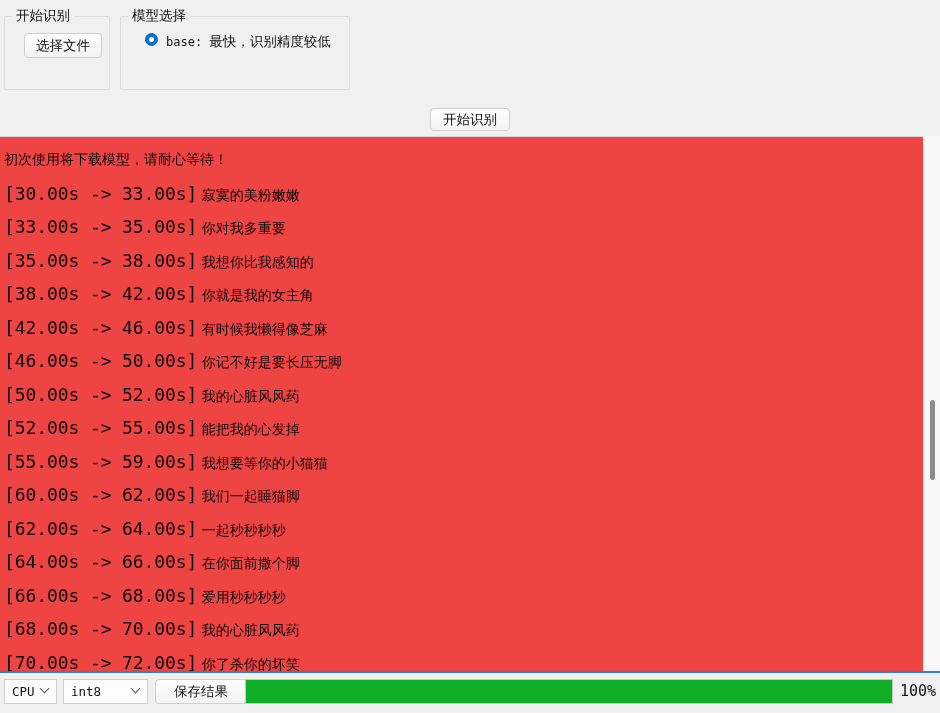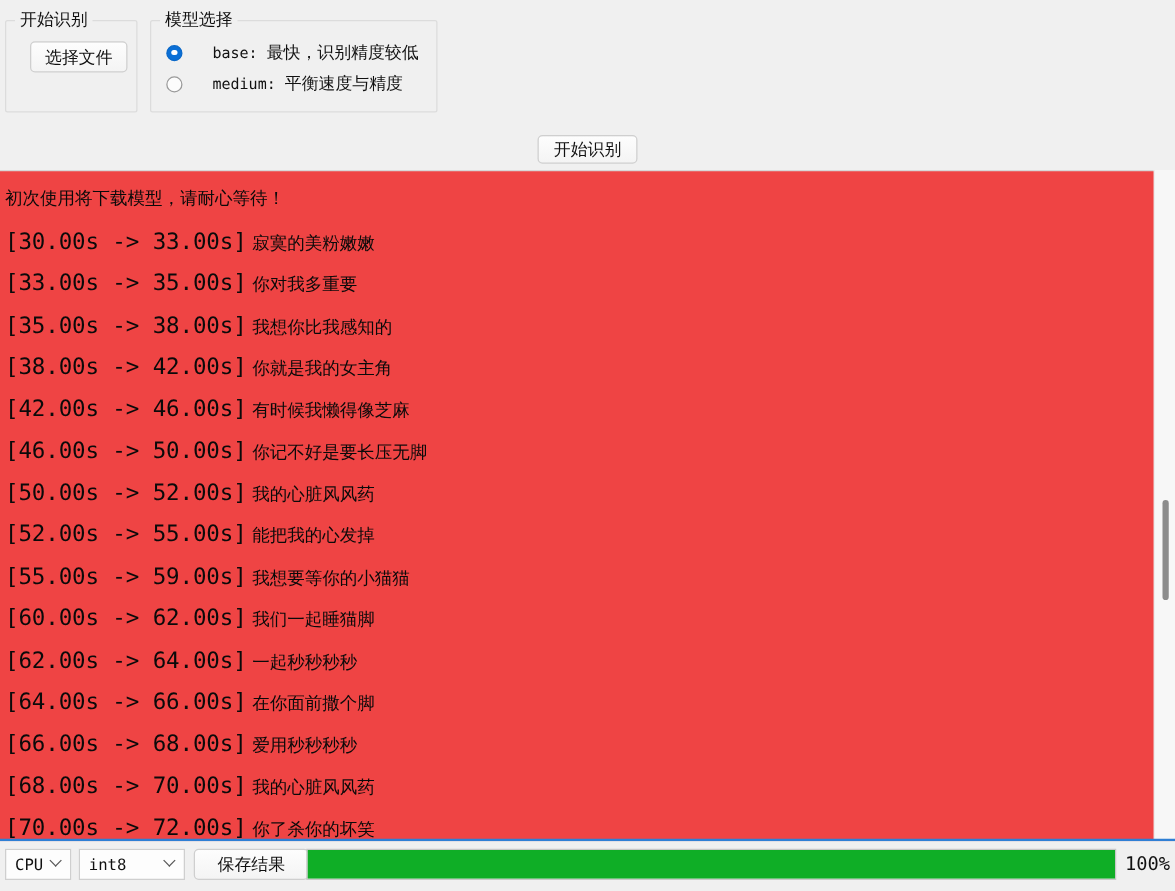--- a/index.html
+++ b/index.html
@@ -69,24 +69,24 @@
 
   #choose-file-btn {
     position: absolute;
     left: 24px; top: 33px;
     width: 78px; height: 25px;
     line-height: 23px;
   }
 
   .radio-row {
     position: absolute;
-    left: 12px;
+    left: 24px;
     display: flex;
-    align-items: center;
-    gap: 24px;
+    align-items: flex-start;
+    gap: 8px;
     white-space: nowrap;
   }
   #radio-base   { top: 16px; }
   #radio-medium { top: 41px; }
 
   .radio-mark {
     width: 13px; height: 13px;
     border-radius: 50%;
     box-sizing: border-box;
     flex: none;
@@ -280,24 +280,20 @@
   <div class="btn" id="choose-file-btn">选择文件</div>
 
   <div class="groupbox" id="gb-model">
     <span class="legend">模型选择</span>
 
     <div class="radio-row" id="radio-base">
       <span class="radio-mark on"></span>
       <span class="radio-label"><span>base:</span>&nbsp;<span class="cjk">最快，识别精度较低</span></span>
     </div>
 
-    <div class="radio-row" id="radio-medium">
-      <span class="radio-mark off"></span>
-      <span class="radio-label"><span>medium:</span>&nbsp;<span class="cjk">平衡速度与精度</span></span>
-    </div>
   </div>
 
   <div class="btn" id="start-btn">开始识别</div>
 </div>
 
 <div id="transcript-area">
   <div id="transcript-inner">
     <div class="line notice">初次使用将下载模型，请耐心等待！</div>
     <div id="line-host">
         <div class="line"><span class="ts">[30.00s -&gt; 33.00s]</span><span class="txt"> 寂寞的美粉嫩嫩</span></div>

